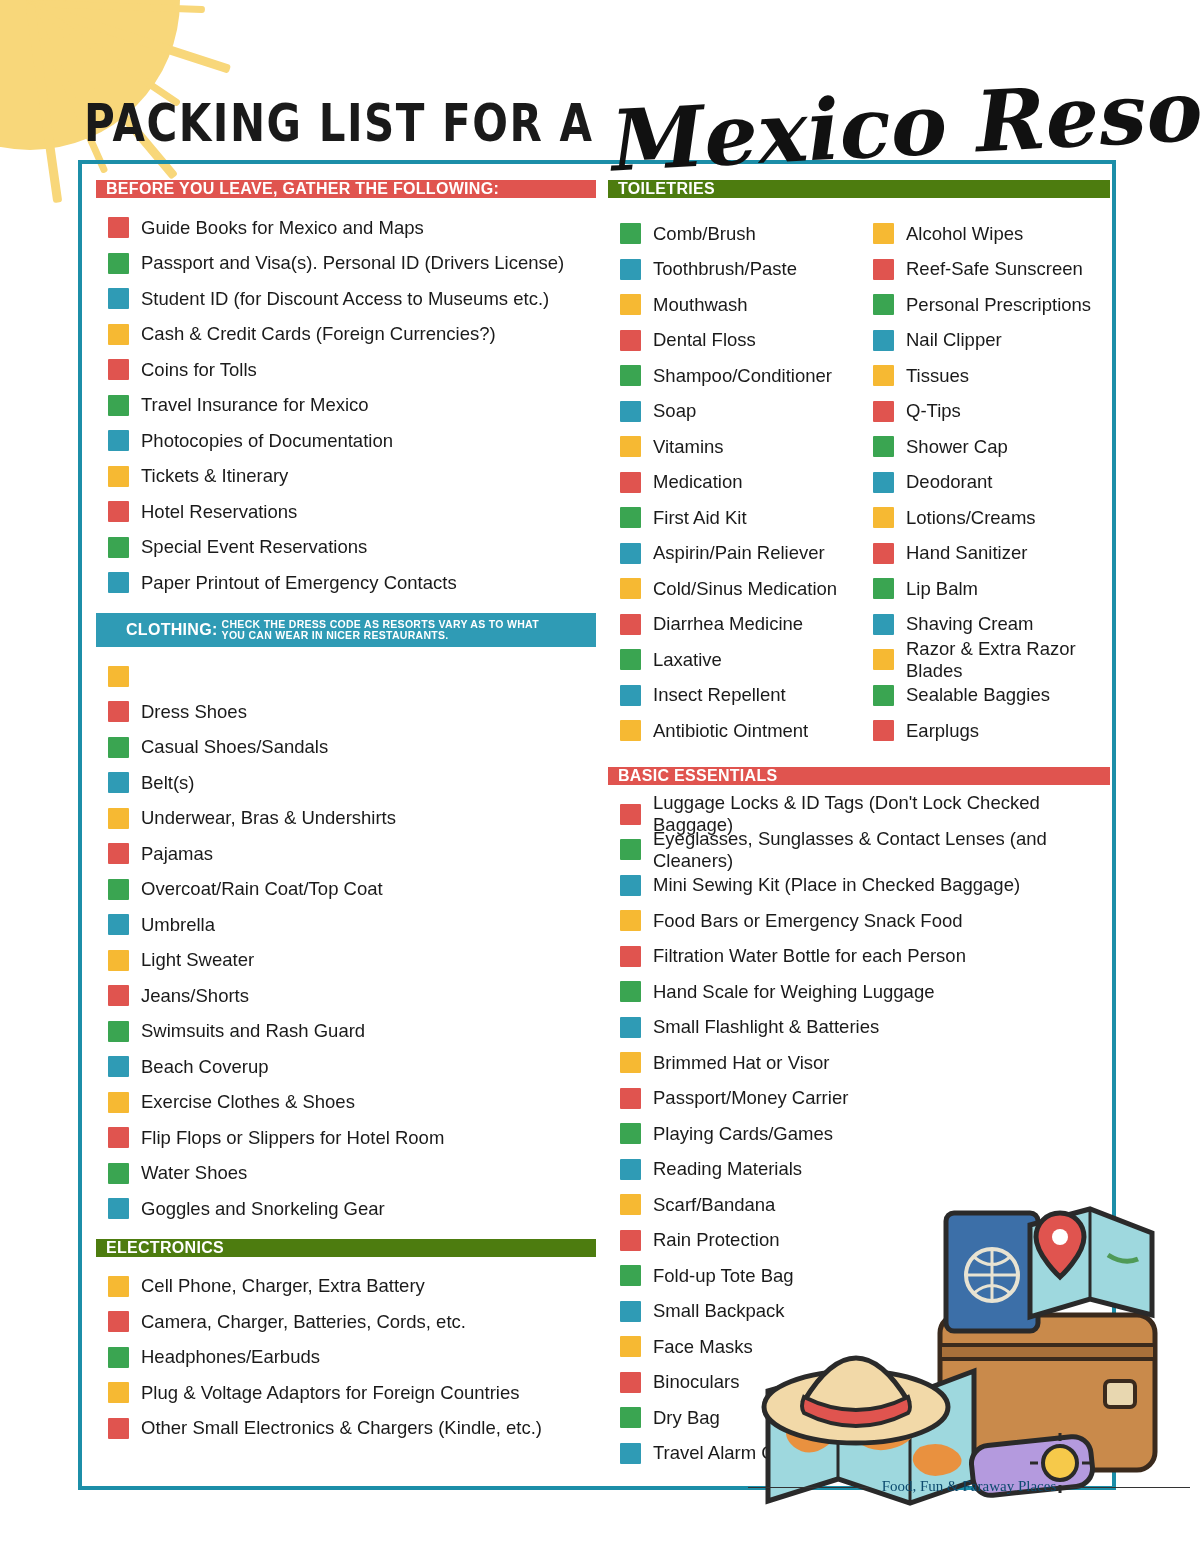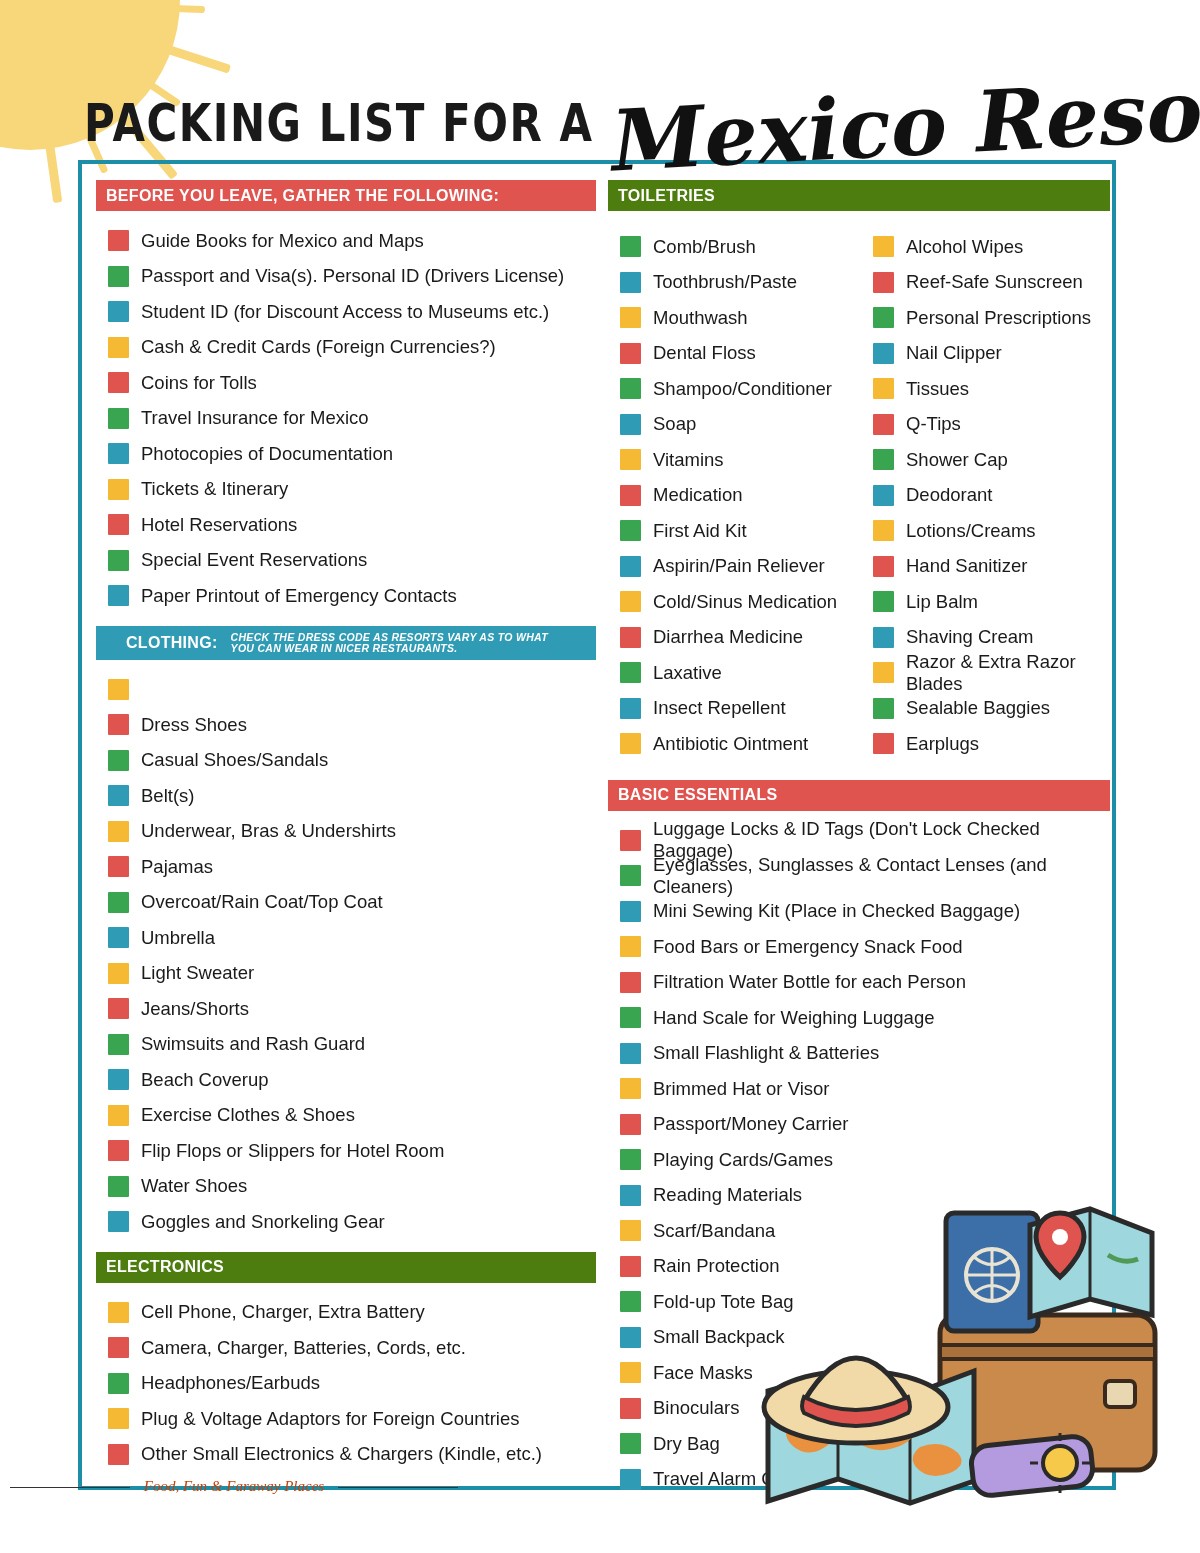--- a/index.html
+++ b/index.html
@@ -51,30 +51,30 @@
     margin-left:18px;
     transform:rotate(-3deg);
     line-height:0.9;
   }
 
   
   .col-left{position:absolute;left:96px;top:180px;width:500px;}
   .col-right{position:absolute;left:608px;top:180px;width:502px;}
 
   .bar{
-    height:31px;display:flex;align-items:center;
+    height:18px;display:flex;align-items:center;
     padding:0 10px;box-sizing:border-box;margin-bottom:6px;
     color:#fff;font-size:16px;font-weight:bold;letter-spacing:.3px;
   }
   .bar.red{background:#e0544f;}
   .bar.yellow{background:#4d7c0f;}
   .bar.teal{background:#2f9bb5;}
   .bar .sub{
-    font-size:10.5px;font-weight:bold;font-style:italic;
-    margin-left:13px;line-height:11px;max-width:330px;
+    font-size:10.5px;font-weight:bold;
+    margin-left:4px;line-height:11px;max-width:330px;
     text-transform:uppercase;
   }
 
   ul.items{list-style:none;margin:12px;padding:0;}
   ul.items li{
     display:flex;align-items:center;
     height:35.5px;
     font-size:18.5px;color:#1a1a1a;
   }
   .box{
@@ -89,23 +89,23 @@
   .two-col{display:flex;gap:4px;}
   .two-col>ul{flex:1;}
   .two-col>ul:first-child{max-width:248px;}
 
   
   .tight li{font-size:18px;}
   .narrow li{font-size:18px;}
 
   
   .footer{
-    position:absolute;left:0;right:0;top:1478px;text-align:left;
+    position:absolute;left:0;right:0;top:1478px;text-align:right;
     font-family:"Liberation Serif", serif;
-    font-size:15px;color:#c2410c;font-style:italic;
+    font-size:15px;color:#0c4a6e;
   }
   .footer .line{display:inline-block;width:120px;height:1px;background:#333;vertical-align:middle;margin:0 10px;}
 
   
   .illus{position:absolute;left:760px;top:1195px;width:420px;height:320px;}
 </style>
 </head>
 <body>
 
 <div class="sun-wrap">

